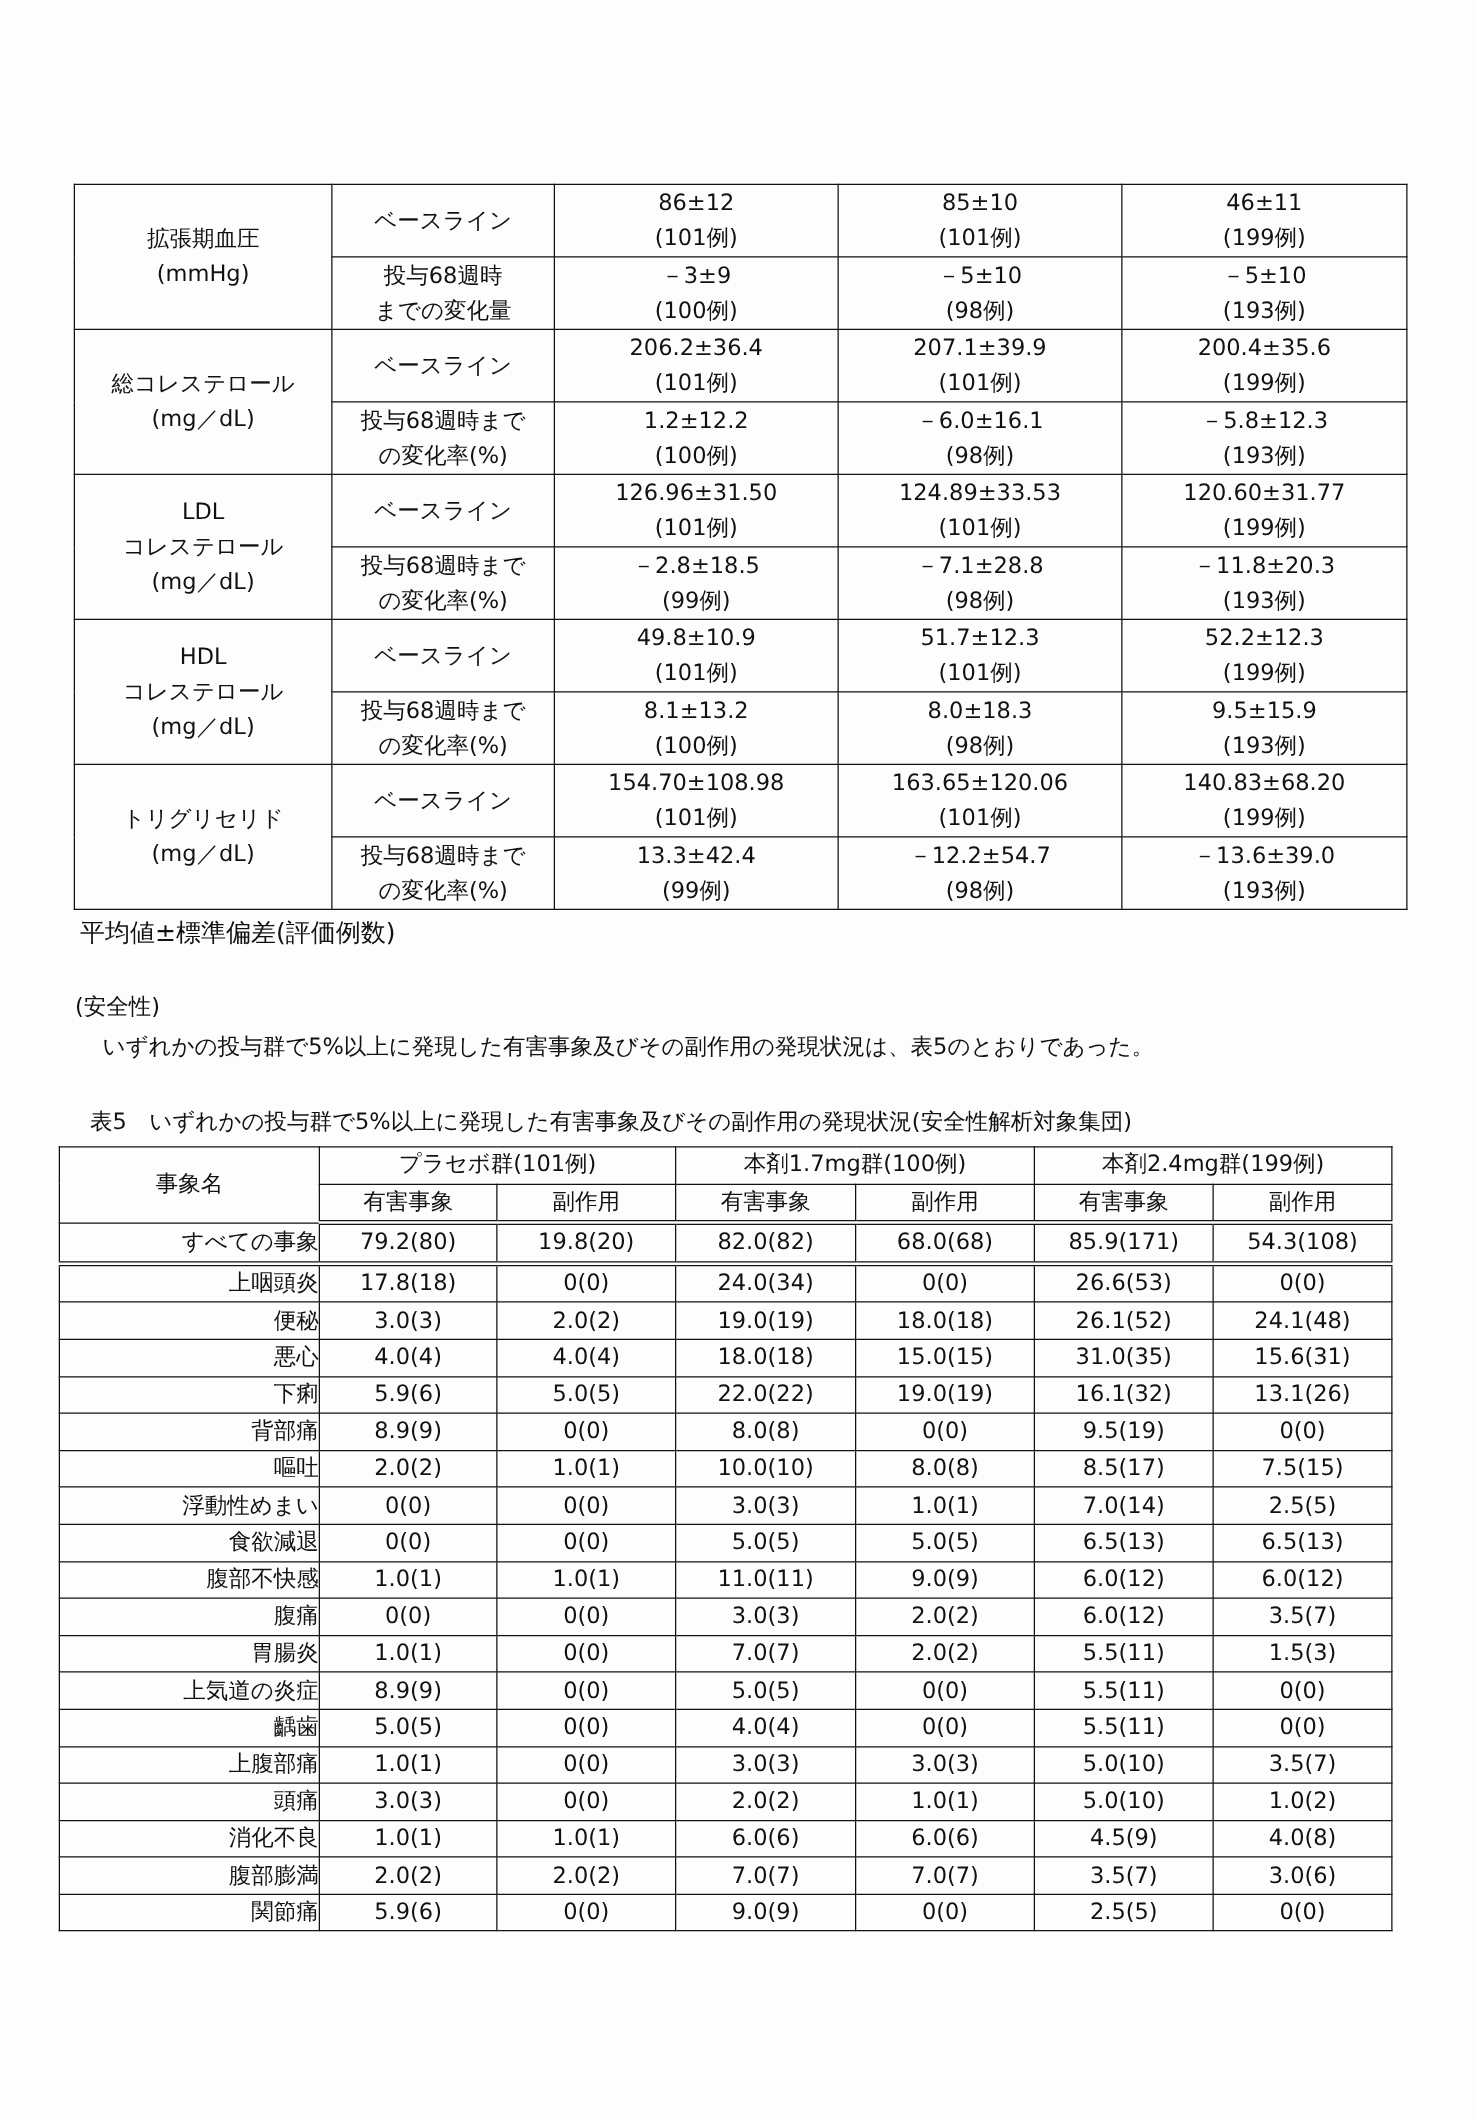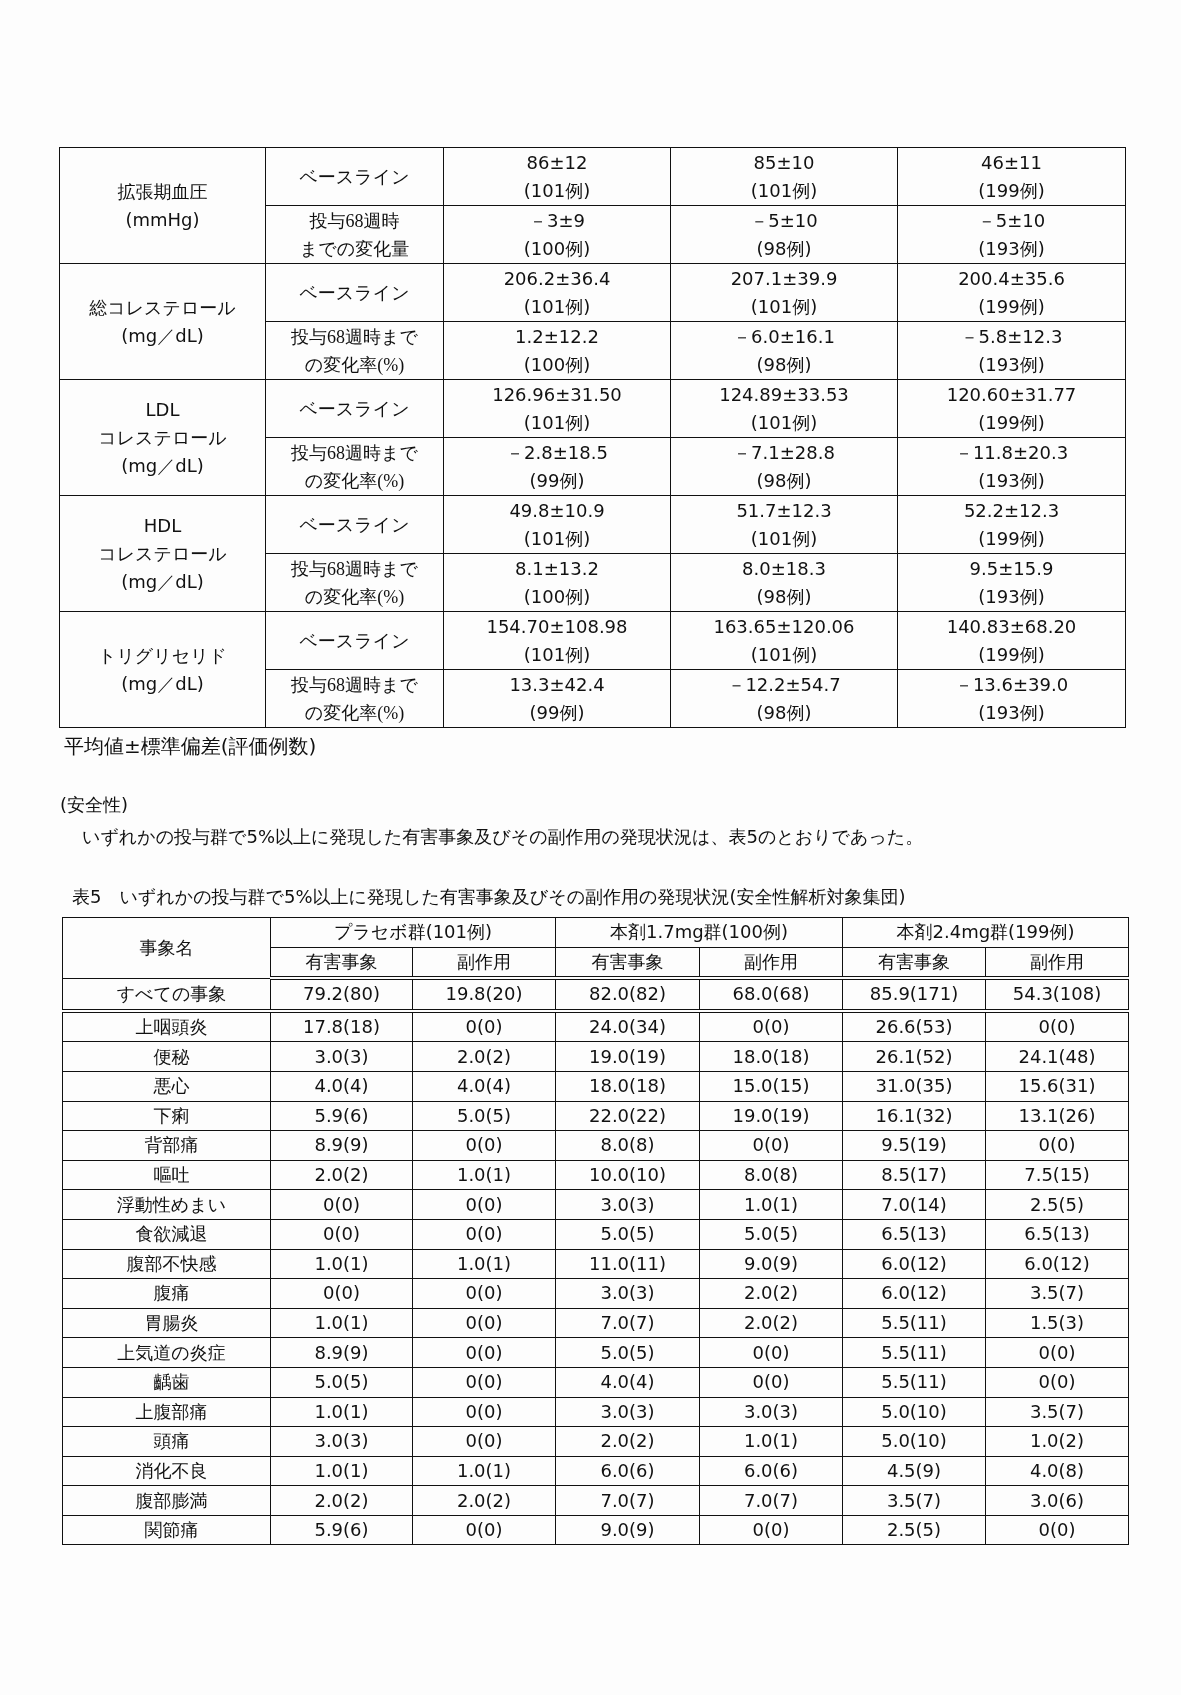--- a/index.html
+++ b/index.html
@@ -6,28 +6,28 @@
   body {
     width: 1181px; height: 1695px; position: relative; overflow: hidden;
     font-family: "DejaVu Sans", "Liberation Sans", sans-serif;
     color: #111;
   }
   table { border-collapse: collapse; position: absolute; table-layout: fixed; }
   td, th { border: 1px solid #111; padding: 0; text-align: center; vertical-align: middle; font-weight: normal; }
   .t4 { left: 59px; top: 147px; width: 1066px; font-size: 18px; }
   .t4 td { height: 57px; line-height: 28px; }
   .t4 td.cat { line-height: 28px; }
-  .t4 td.lbl { line-height: 28px; font-family: Liberation Serif, serif; }
+  .t4 td.lbl { line-height: 28px; }
   .note { position: absolute; left: 64px; top: 733px; font-size: 20px; }
   .sec  { position: absolute; left: 60px; top: 793px; font-size: 18px; }
   .para { position: absolute; left: 82px; top: 825px; font-size: 18px; }
   .cap  { position: absolute; left: 72px; top: 885px; font-size: 18px; }
-  .t5 { left: 62px; top: 917px; width: 1066px; font-size: 18px; }
+  .t5 { left: 47px; top: 917px; width: 1066px; font-size: 18px; }
   .t5 td { height: 28.6px; line-height: 20px; }
-  .t5 td.name { text-align: center; padding-left: 10px; }
+  .t5 td.name { text-align: right; padding-left: 10px; }
   .t5 tr.hdr2 td { border-bottom: 4px double #111; }
   .t5 tr.all td { border-bottom: 4px double #111; }
   .t5 { border: 1.5px solid #111; }
   .t4 { border: 1.5px solid #111; }
 </style>
 </head>
 <body>
 
 <table class="t4">
   <colgroup>

